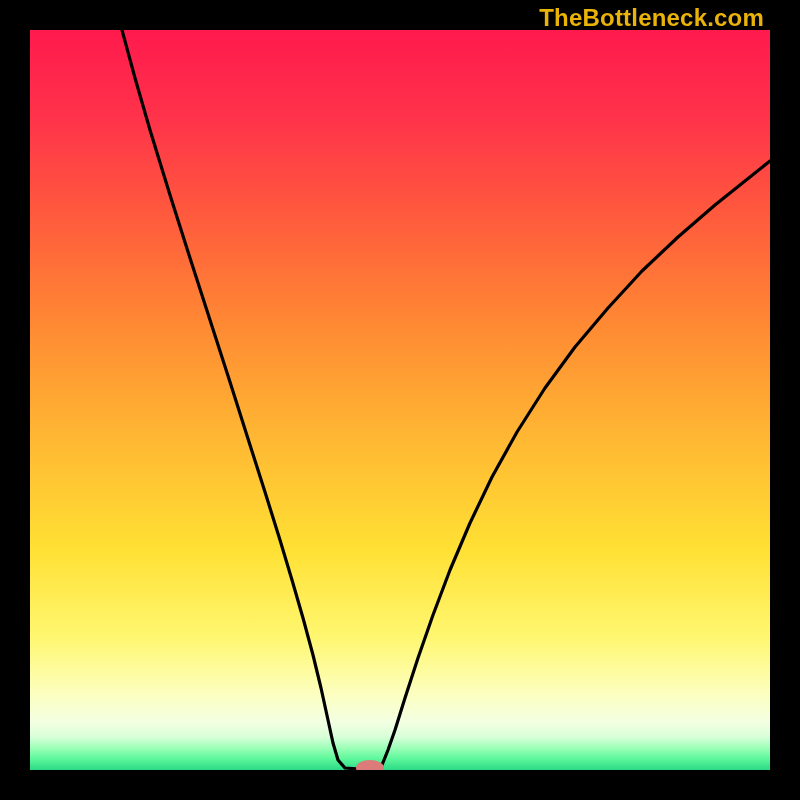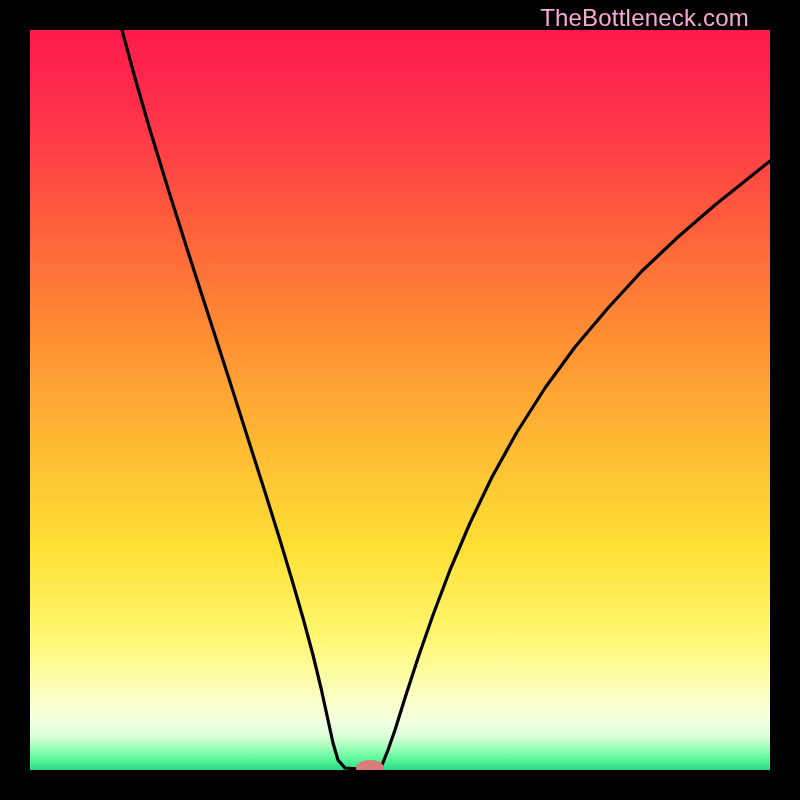--- a/index.html
+++ b/index.html
@@ -22,24 +22,24 @@
   .plot-area {
     position: absolute;
     left: 0;
     top: 0;
     width: 740px;
     height: 740px;
   }
   .watermark {
     position: absolute;
     top: 4px;
-    right: 51px;
-    color: #f9a8d4;
+    right: 36px;
+    color: #eab308;
     font-size: 24px;
-    font-weight: 400;
+    font-weight: 700;
     letter-spacing: 0.2px;
   }
   .curve {
     fill: none;
     stroke: #000000;
     stroke-width: 3.2;
     stroke-linecap: round;
     stroke-linejoin: round;
   }
   .marker {

